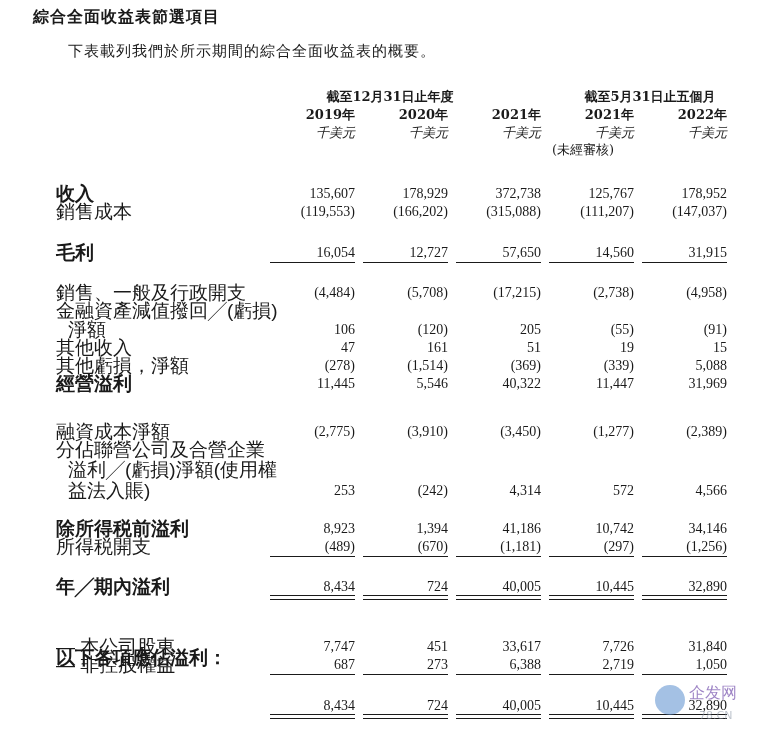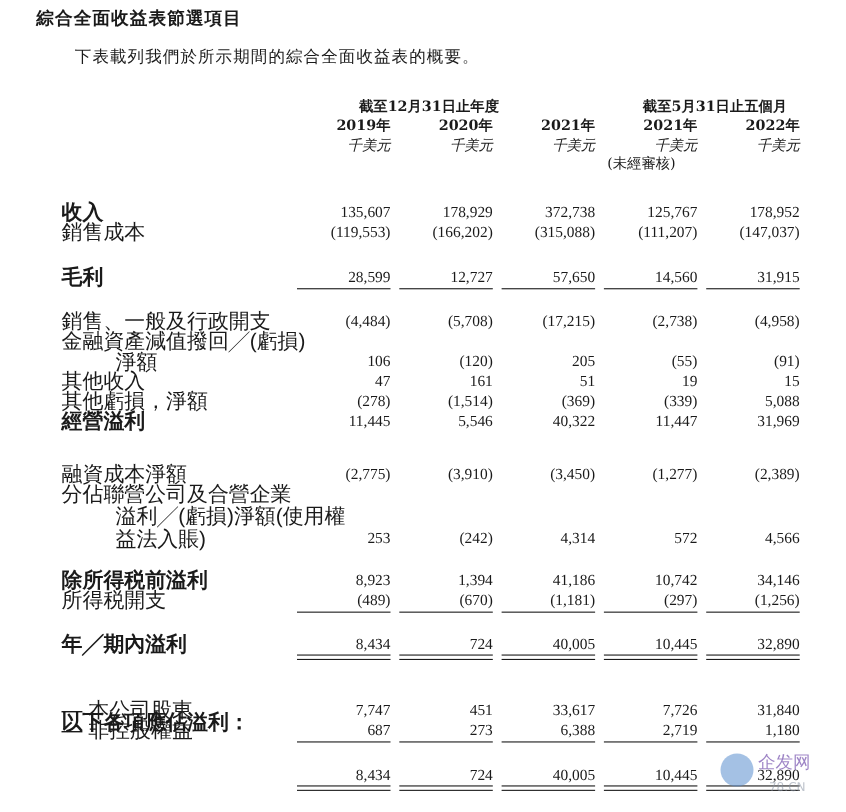--- a/index.html
+++ b/index.html
@@ -29,21 +29,21 @@
   .colhead .note { display:block; height: 17px; line-height: 17px; white-space: nowrap; text-align: left; margin-left: 8px; }
   .row {
     position: absolute; left: 0; width: 769px; height: 17px;
     font-family: "Liberation Serif", serif; font-size: 14px;
   }
   .row .lbl {
     position: absolute; left: 56px; top: 0; white-space: nowrap;
     font-family: Liberation Sans, sans-serif; font-size: 19px; line-height: 17px;
   }
   .row .lbl.bold { font-weight: bold; }
-  .row .lbl.indent { left: 68px; margin-left: 37px; }
+  .row .lbl.indent { left: 68px; }
   .row .v {
     position: absolute; top: 0; width: 85px; text-align: right; line-height: 17px;
   }
   .row .v.c0 { left: 270px; }
   .row .v.c1 { left: 363px; }
   .row .v.c2 { left: 456px; }
   .row .v.c3 { left: 549px; }
   .row .v.c4 { left: 642px; }
   .row .v.neg { margin-right: -5px; }
   .uline {
@@ -113,21 +113,21 @@
 <div class="row" style="top:203px;">
   <span class="lbl">銷售成本</span>
   <span class="v c0 neg">(119,553)</span>
   <span class="v c1 neg">(166,202)</span>
   <span class="v c2 neg">(315,088)</span>
   <span class="v c3 neg">(111,207)</span>
   <span class="v c4 neg">(147,037)</span>
 </div>
 <div class="row" style="top:244px;">
   <span class="lbl bold">毛利</span>
-  <span class="v c0">28,599</span>
+  <span class="v c0">16,054</span>
   <span class="v c1">12,727</span>
   <span class="v c2">57,650</span>
   <span class="v c3">14,560</span>
   <span class="v c4">31,915</span>
 </div>
 <div class="uline" style="left:270px;top:262px;"></div>
 <div class="uline" style="left:363px;top:262px;"></div>
 <div class="uline" style="left:456px;top:262px;"></div>
 <div class="uline" style="left:549px;top:262px;"></div>
 <div class="uline" style="left:642px;top:262px;"></div>
@@ -245,21 +245,21 @@
   <span class="v c2">33,617</span>
   <span class="v c3">7,726</span>
   <span class="v c4">31,840</span>
 </div>
 <div class="row" style="top:656px;">
   <span class="lbl">— 非控股權益</span>
   <span class="v c0">687</span>
   <span class="v c1">273</span>
   <span class="v c2">6,388</span>
   <span class="v c3">2,719</span>
-  <span class="v c4">1,180</span>
+  <span class="v c4">1,050</span>
 </div>
 <div class="uline" style="left:270px;top:674px;"></div>
 <div class="uline" style="left:363px;top:674px;"></div>
 <div class="uline" style="left:456px;top:674px;"></div>
 <div class="uline" style="left:549px;top:674px;"></div>
 <div class="uline" style="left:642px;top:674px;"></div>
 
 <div class="row" style="top:697px;">
   <span class="lbl"></span>
   <span class="v c0">8,434</span>

